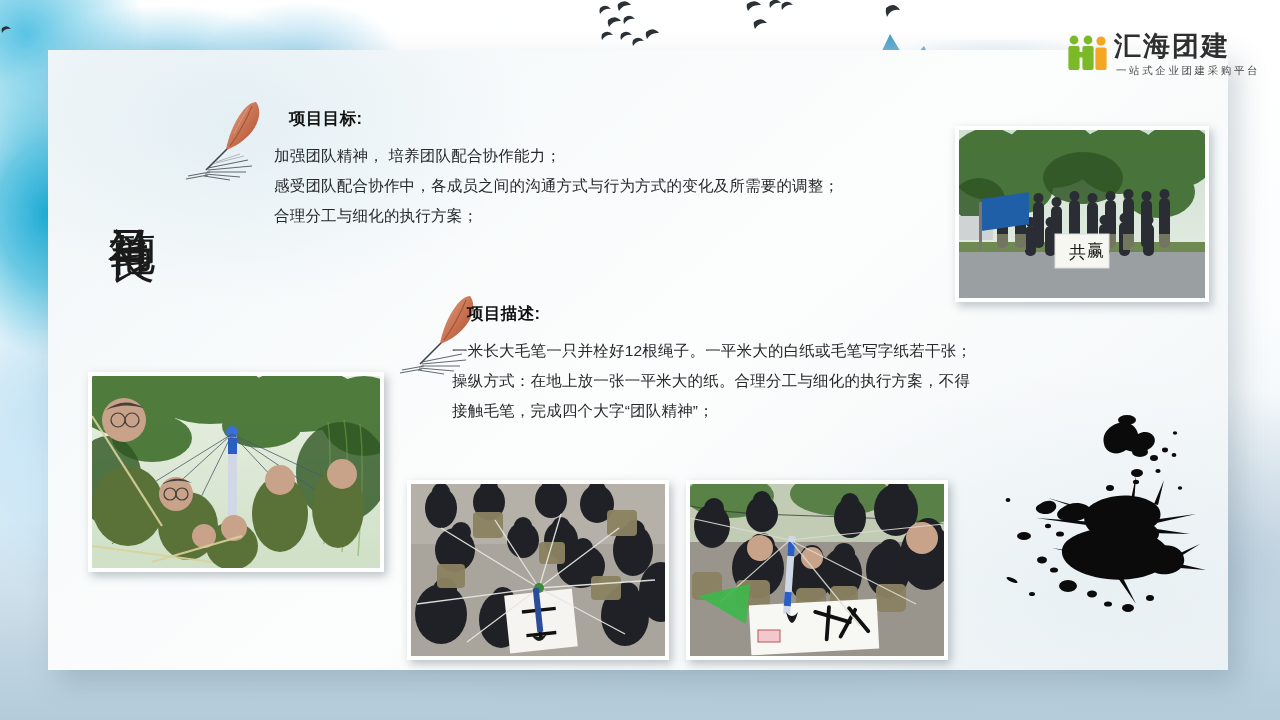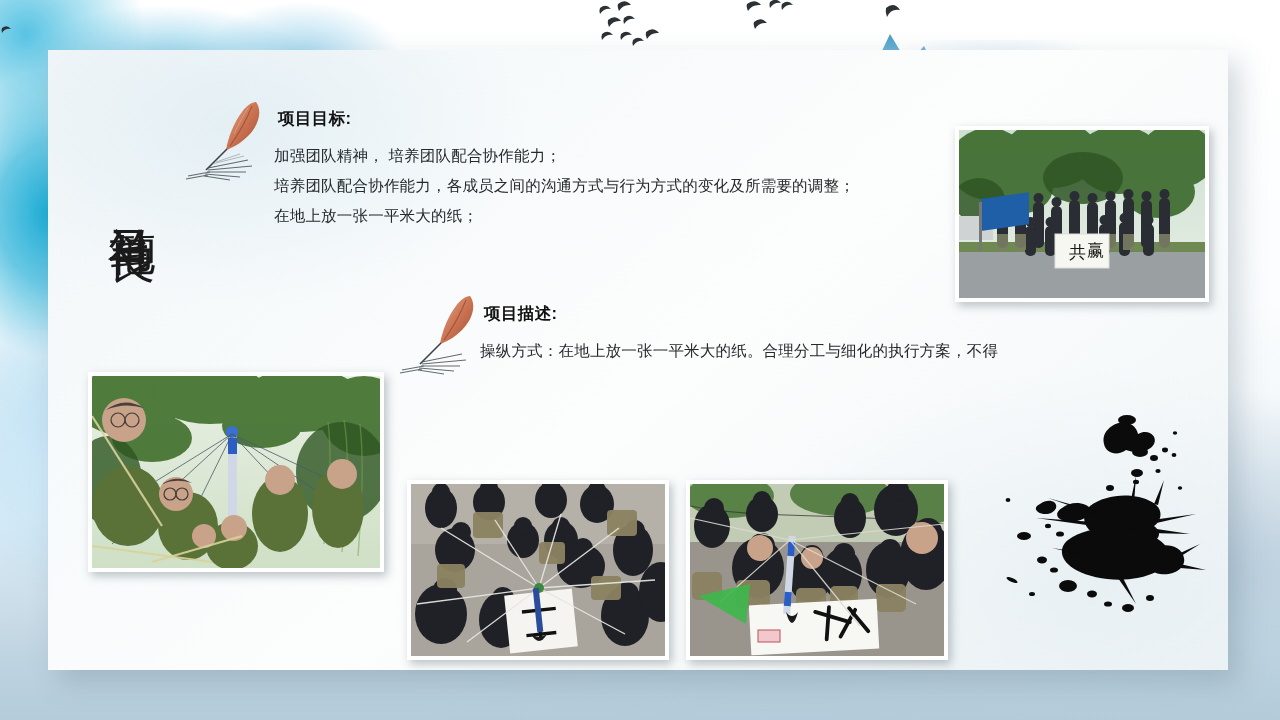--- a/index.html
+++ b/index.html
@@ -83,28 +83,28 @@
 
   
   .quill{position:absolute;width:92px;height:92px;}
   .quill-1{left:182px;top:94px;}
   .quill-2{left:396px;top:288px;}
 
   
   .block{position:absolute;color:#262a2c;}
   .block .heading{
     font-size:16.5px;font-weight:bold;color:#111;
-    margin:0 0 11px 4px;letter-spacing:.4px;
+    margin:0 0 11px 15px;letter-spacing:.4px;
   }
   .block .line{
     font-size:15.5px;line-height:30px;color:#26292b;white-space:nowrap;
     letter-spacing:.2px;
   }
   .goals{left:274px;top:108px;}
-  .desc{left:480px;top:303px;}
+  .desc{left:452px;top:303px;}
 
   
   .photo{
     position:absolute;background:#fff;padding:4px;
     box-shadow:3px 4px 9px rgba(70,85,95,.35);
     overflow:hidden;
   }
   .photo .inner{width:100%;height:100%;overflow:hidden;position:relative;}
   .photo .inner svg{display:block;width:100%;height:100%;}
   .photo-group{left:955px;top:126px;width:246px;height:168px;}
@@ -209,22 +209,22 @@
       <g stroke="#6d767c" stroke-width=".8" fill="none" opacity=".6">
         <path d="M30,70 L62,62"></path>
         <path d="M34,68 L58,60"></path>
       </g>
     </g>
   </svg>
 
   <div class="block goals">
     <div class="heading">项目目标:</div>
     <div class="line">加强团队精神， 培养团队配合协作能力；</div>
-    <div class="line">培养团队配合协作能力，各成员之间的沟通方式与行为方式的变化及所需要的调整；</div>
-    <div class="line">在地上放一张一平米大的纸；</div>
+    <div class="line">感受团队配合协作中，各成员之间的沟通方式与行为方式的变化及所需要的调整；</div>
+    <div class="line">合理分工与细化的执行方案；</div>
   </div>
 
   <svg class="quill quill-2" viewBox="0 0 92 92">
     <g>
       <path d="M74,8 C80,16 78,30 66,42 C58,50 50,54 44,56 C46,44 52,28 60,18 C64,12 70,8 74,8 Z" fill="url(#feath1)"></path>
       <path d="M70,12 C66,22 58,38 48,52" stroke="#8a4a2e" stroke-width="1.1" fill="none" opacity=".7"></path>
       <path d="M45,55 L24,76" stroke="#3b4248" stroke-width="1.6" fill="none"></path>
       <g stroke="#4a5258" stroke-width="1.1" fill="none" opacity=".85">
         <path d="M26,74 L66,66"></path>
         <path d="M26,76 L70,72"></path>
@@ -232,21 +232,23 @@
         <path d="M23,80 L58,83"></path>
         <path d="M22,82 L48,86"></path>
         <path d="M6,82 L28,78"></path>
         <path d="M4,85 L26,81"></path>
       </g>
     </g>
   </svg>
 
   <div class="block desc">
     <div class="heading">项目描述:</div>
+    <div class="line">一米长大毛笔一只并栓好12根绳子。一平米大的白纸或毛笔写字纸若干张；</div>
     <div class="line">操纵方式：在地上放一张一平米大的纸。合理分工与细化的执行方案，不得</div>
+    <div class="line">接触毛笔，完成四个大字“团队精神”；</div>
   </div>
 
   <div class="photo photo-group">
     <div class="inner">
       <svg viewBox="0 0 246 168" preserveAspectRatio="none">
         <defs>
           <linearGradient id="sky1" x1="0" y1="0" x2="0" y2="1">
             <stop offset="0%" stop-color="#cfe0d2"></stop>
               <stop offset="100%" stop-color="#e8efe6"></stop>
           </linearGradient>
@@ -566,14 +568,31 @@
       <ellipse cx="30" cy="186" rx="3" ry="2"></ellipse>
       <ellipse cx="6" cy="92" rx="2.4" ry="2"></ellipse>
       <ellipse cx="178" cy="80" rx="2.2" ry="1.8"></ellipse>
       <ellipse cx="46" cy="118" rx="3" ry="2.2"></ellipse>
       <ellipse cx="58" cy="126" rx="4" ry="2.6"></ellipse>
       <ellipse cx="108" cy="80" rx="4" ry="3"></ellipse>
       <ellipse cx="134" cy="74" rx="3" ry="2.2"></ellipse>
     </g>
   </svg>
 
+  <div class="logo">
+    <svg class="logo-mark" viewBox="0 0 42 38">
+      <g fill="#7cb928">
+        <circle cx="8" cy="6" r="4.4"></circle>
+        <path d="M4.4,12 h7.2 a2,2 0 0 1 2,2 v20 a2,2 0 0 1 -2,2 h-7.2 a2,2 0 0 1 -2,-2 v-20 a2,2 0 0 1 2,-2z"></path>
+        <circle cx="22" cy="6" r="4.4"></circle>
+        <path d="M18.4,12 h7.2 a2,2 0 0 1 2,2 v20 a2,2 0 0 1 -2,2 h-7.2 a2,2 0 0 1 -2,-2 v-20 a2,2 0 0 1 2,-2z"></path>
+        <rect x="7" y="18" width="16" height="5.4" rx="2.4"></rect>
+      </g>
+      <g fill="#f5a623">
+        <circle cx="35" cy="7" r="4.6"></circle>
+        <path d="M31.4,13.6 h7.2 a2,2 0 0 1 2,2 v18.4 a2,2 0 0 1 -2,2 h-7.2 a2,2 0 0 1 -2,-2 v-18.4 a2,2 0 0 1 2,-2z"></path>
+      </g>
+    </svg>
+    <div class="logo-text">汇海团建</div>
+    <div class="logo-sub">一站式企业团建采购平台</div>
+  </div>
 
 </div>
 
 </body></html>

